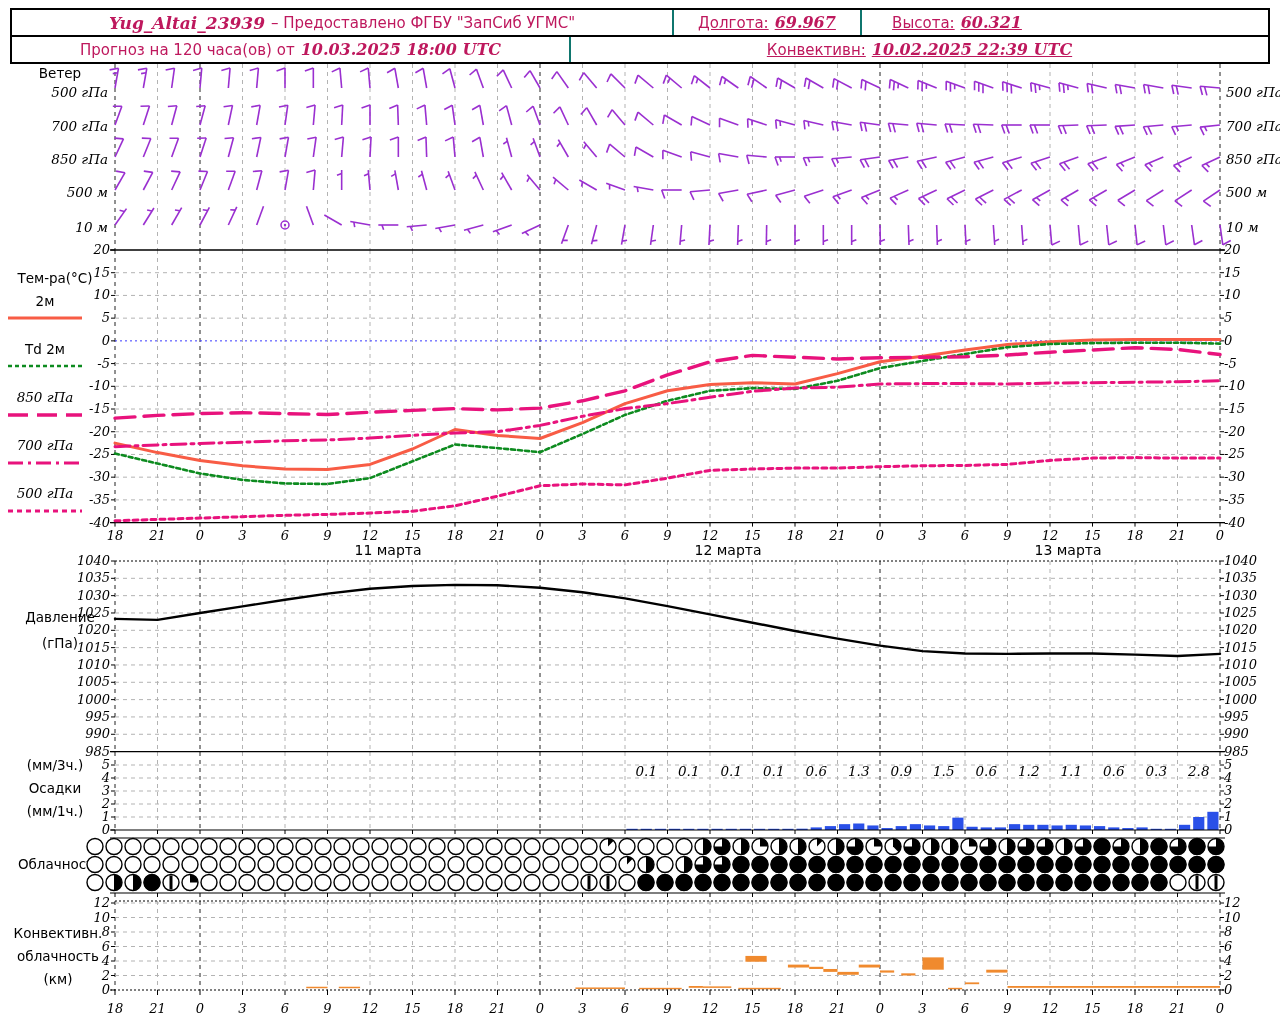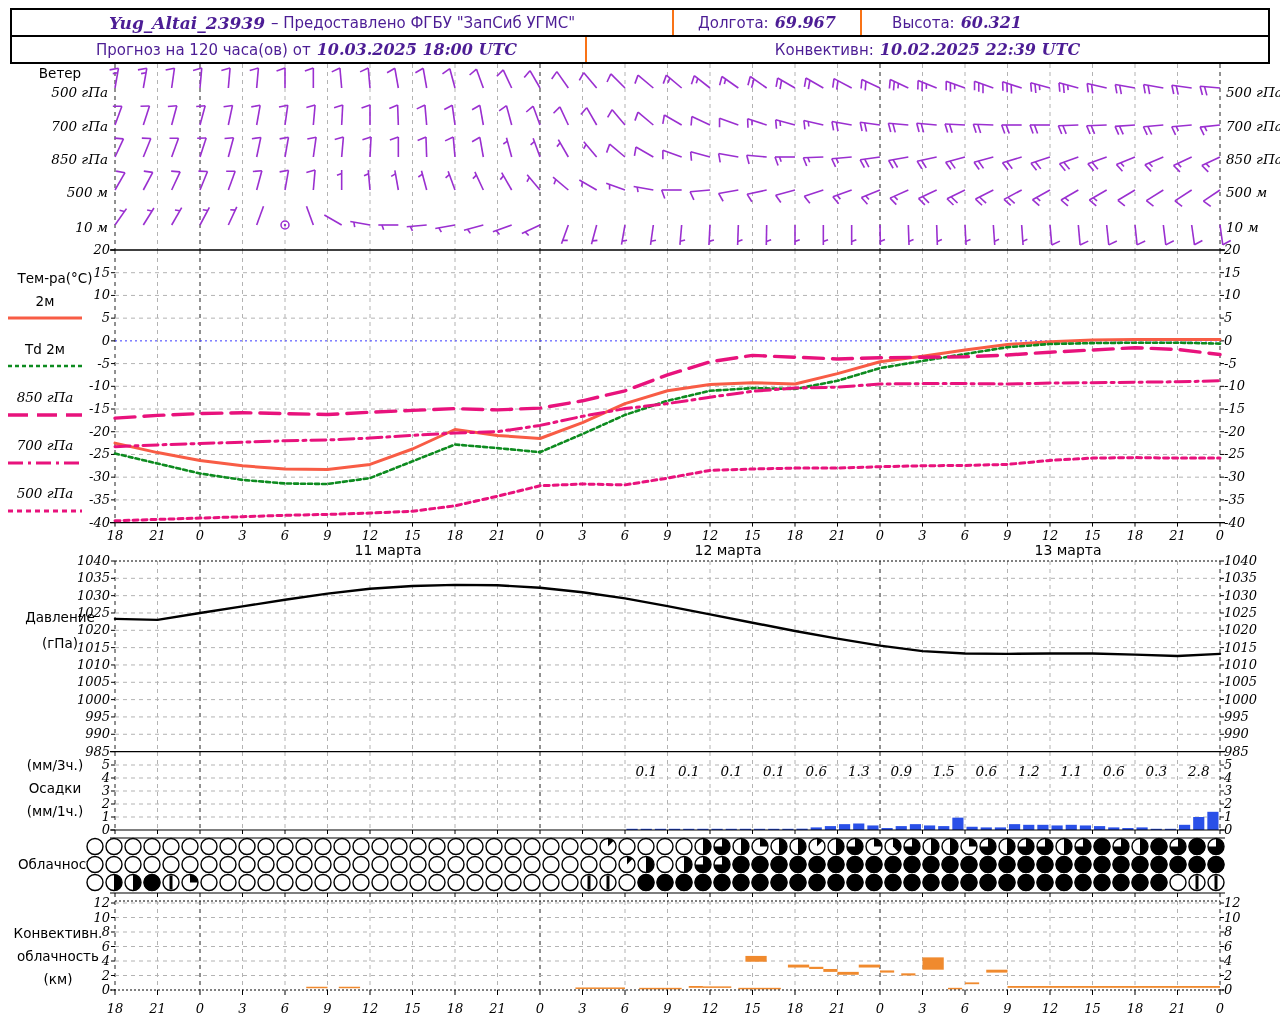--- a/index.html
+++ b/index.html
@@ -1,25 +1,25 @@
 <!DOCTYPE html>
 <html><head>
 <meta charset="utf-8">
 <style>
   html,body{margin:0;padding:0;background:#fff;}
   #stage{position:relative;width:1280px;height:1024px;background:#fff;overflow:hidden;
-         font-family:"DejaVu Sans",sans-serif;color:#4c1d95;}
+         font-family:"DejaVu Sans",sans-serif;color:#be185d;}
   .hdr{position:absolute;left:10px;top:8px;width:1256px;border:2px solid #000;background:#fff;}
   .hdr-row{display:flex;align-items:center;height:25px;}
   .hdr-row1{border-bottom:2px solid #000;}
   .hcell{display:flex;align-items:center;justify-content:center;height:100%;
          font-size:15px;white-space:nowrap;overflow:hidden;}
-  .hcell + .hcell{border-left:2px solid #f97316;}
+  .hcell + .hcell{border-left:2px solid #0f766e;text-decoration:underline;}
   .r1c1{width:660px;} .r1c2{width:186px;} .r1c3{width:190px;} .r1c4{flex:1;}
-  .r2c1{width:557px;padding-left:16px;} .r2c2{width:284px;} .r2c3{flex:1;}
+  .r2c1{width:557px;} .r2c2{width:284px;} .r2c3{flex:1;}
   .station{font-family:"DejaVu Serif",serif;font-style:italic;font-weight:bold;font-size:17px;margin-right:6px;}
   .num{font-family:"DejaVu Serif",serif;font-style:italic;font-weight:bold;font-size:16px;margin-left:6px;}
   svg text{user-select:none;}
   .tick{font:italic 13px "DejaVu Serif",serif;fill:#000;}
   .lvl{font:italic 13.5px "DejaVu Serif",serif;fill:#000;}
   .lbl{font:13.5px "DejaVu Sans",sans-serif;fill:#000;}
   .dlbl{font:14px "DejaVu Sans",sans-serif;fill:#000;}
   .pval{font:italic 13.5px "DejaVu Serif",serif;fill:#000;}
 </style>
 </head>

